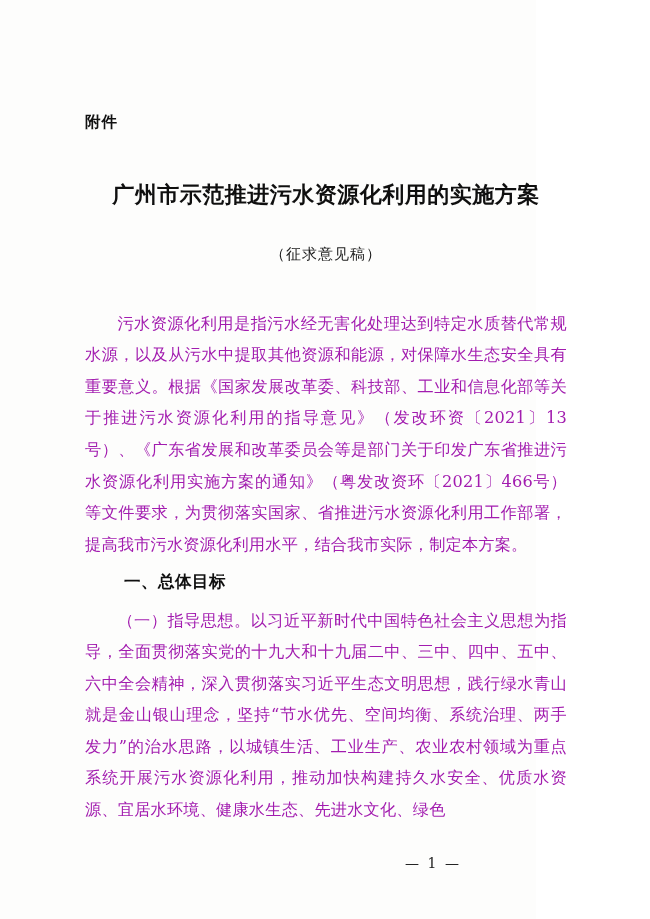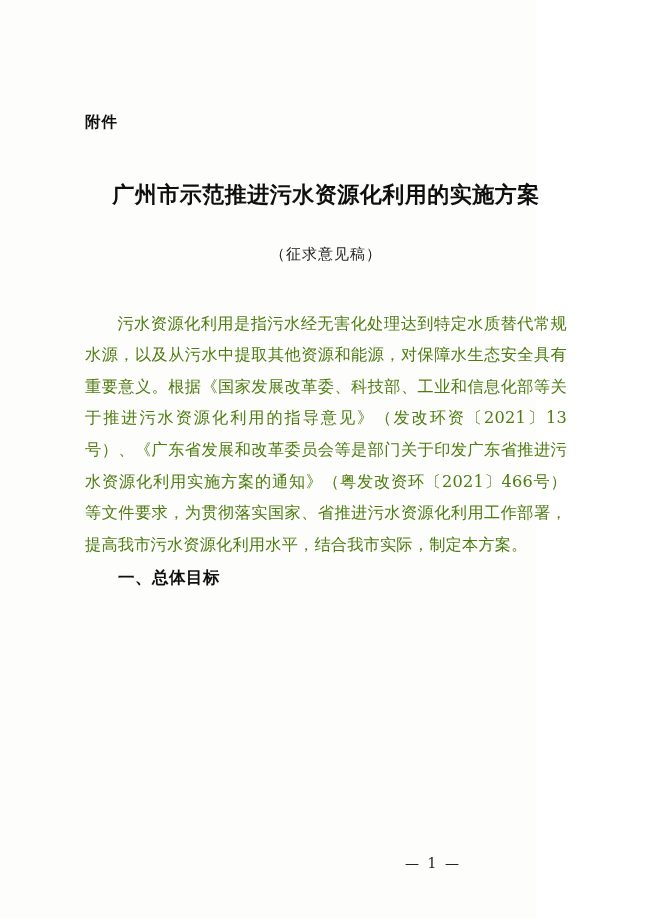--- a/index.html
+++ b/index.html
@@ -55,28 +55,28 @@
     margin: 16px 0 44px 0;
   }
   p.body-para {
     font-size: 16.2px;
     line-height: 1.95;
     text-align: justify;
     text-justify: inter-ideograph;
     margin: 0 0 2px 0;
     text-indent: 2em;
     letter-spacing: 0.2px;
-    color: #4d7c0f;
+    color: #a21caf;
   }
   h2.section-heading {
     font-size: 16.5px;
     font-family: "DejaVu Sans", "Liberation Sans", sans-serif;
     font-weight: bold;
     line-height: 1.95;
-    margin: 0;
+    margin: 6px;
     text-indent: 2em;
     letter-spacing: 0.5px;
     color: #0f0f0f;
   }
   .page-number {
     position: absolute;
     left: 0;
     right: 0;
     bottom: 48px;
     text-align: center;
@@ -98,19 +98,20 @@
     <div class="attachment-label">附件</div>
 
     <h1 class="doc-title">广州市示范推进污水资源化利用的实施方案</h1>
 
     <div class="doc-subtitle">（征求意见稿）</div>
 
     <p class="body-para">污水资源化利用是指污水经无害化处理达到特定水质替代常规水源，以及从污水中提取其他资源和能源，对保障水生态安全具有重要意义。根据《国家发展改革委、科技部、工业和信息化部等关于推进污水资源化利用的指导意见》（发改环资〔2021〕13号）、《广东省发展和改革委员会等是部门关于印发广东省推进污水资源化利用实施方案的通知》（粤发改资环〔2021〕466号）等文件要求，为贯彻落实国家、省推进污水资源化利用工作部署，提高我市污水资源化利用水平，结合我市实际，制定本方案。</p>
 
     <h2 class="section-heading">一、总体目标</h2>
 
+    <p class="body-para">（一）指导思想。以习近平新时代中国特色社会主义思想为指导，全面贯彻落实党的十九大和十九届二中、三中、四中、五中、六中全会精神，深入贯彻落实习近平生态文明思想，践行绿水青山就是金山银山理念，坚持“节水优先、空间均衡、系统治理、两手发力”的治水思路，以城镇生活、工业生产、农业农村领域为重点系统开展污水资源化利用，推动加快构建持久水安全、优质水资源、宜居水环境、健康水生态、先进水文化、绿色</p>
 
   </div>
 
   <div class="page-number">
     <span class="pn-inner">— 1 —</span>
   </div>
 </div>
 
 </body></html>

